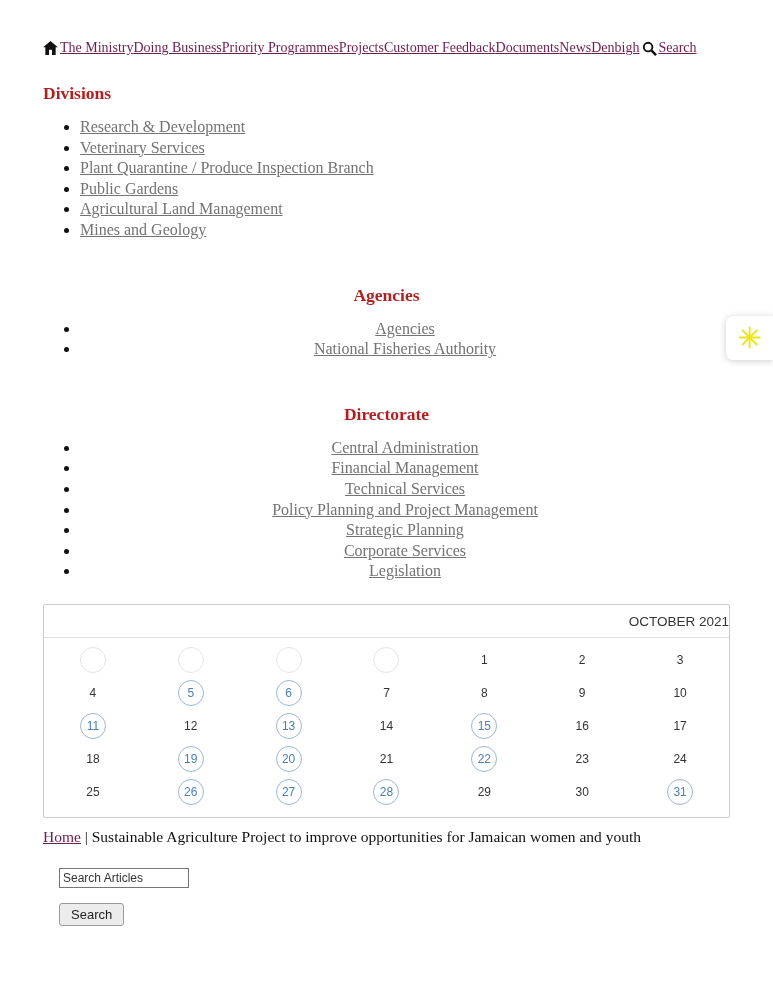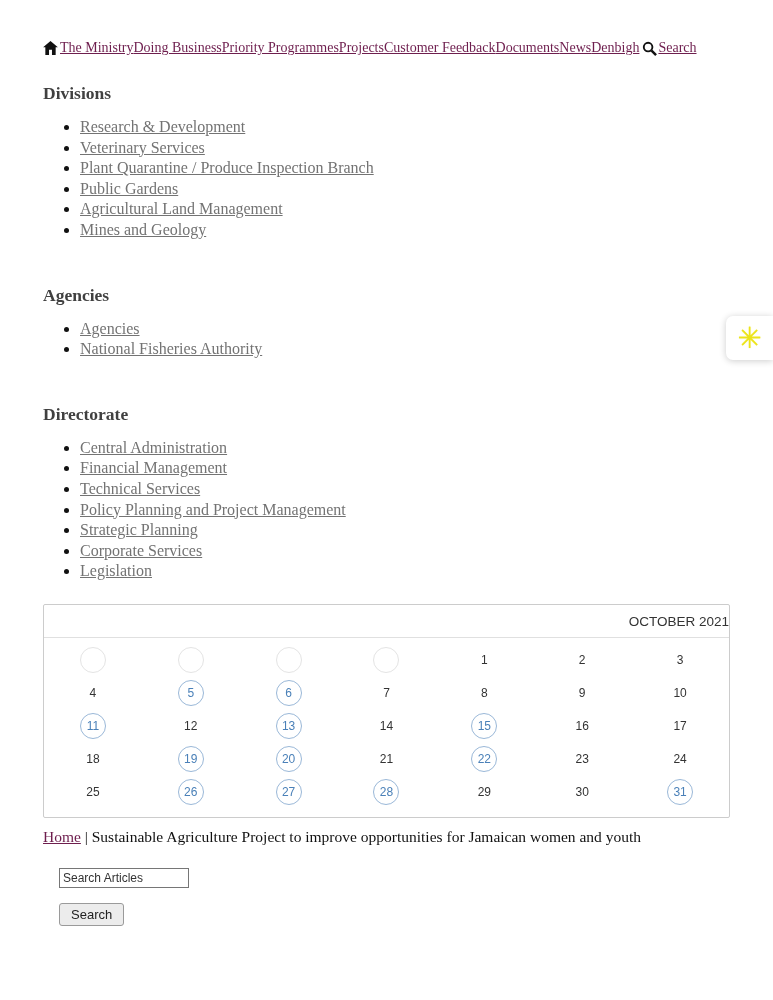--- a/index.html
+++ b/index.html
@@ -7,22 +7,22 @@
   .page{width:687px;margin:0 auto;padding-top:40px;}
 
   
   .topnav{display:flex;align-items:center;flex-wrap:nowrap;font-size:14px;white-space:nowrap;}
   .topnav a{color:#6e1e4e;text-decoration:underline;}
   .home-link{display:inline-flex;align-items:center;margin-right:2px;text-decoration:none;}
   .search-icon-wrap{display:inline-flex;align-items:center;margin-left:3px;margin-right:1px;}
 
   
   .section{margin-top:27px;}
-  .section + .section{margin-top:46px;}
-  .section h2{font-size:17.5px;margin:0;color:#404040;}
+  .section + .section{margin-top:46px;text-align:center;}
+  .section h2{font-size:17.5px;margin:0;color:#b91c1c;}
   .section ul{margin:14px 0 0;padding-left:37px;}
   .section li{margin:0 0 3px;line-height:1.1;}
   .section li a{color:#737373;text-decoration:underline;}
 
   
   .calendar{margin-top:24px;border:1px solid #cccccc;border-radius:2px;background:#fff;}
   .cal-title{text-align:right;padding:9px 0 8px;font-family:"Liberation Sans",sans-serif;font-size:13.5px;color:#333;border-bottom:1px solid #e0e0e0;}
   .cal-weekdays{display:grid;grid-template-columns:repeat(7,1fr);padding:5px 0;border-bottom:1px solid #e0e0e0;}
   .cal-weekdays span{text-align:center;font-family:"Liberation Sans",sans-serif;font-size:12px;color:#3c3c3c;}
   .cal-weekdays span.weekend{color:#7474aa;}

